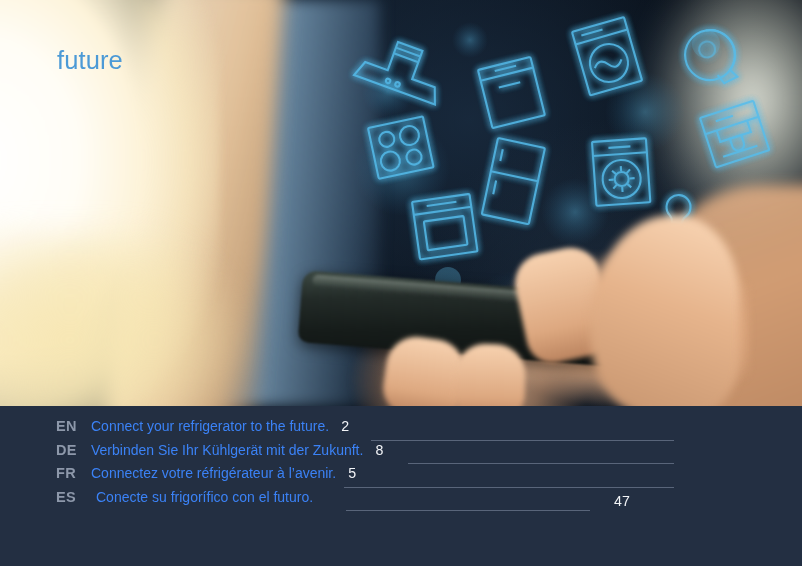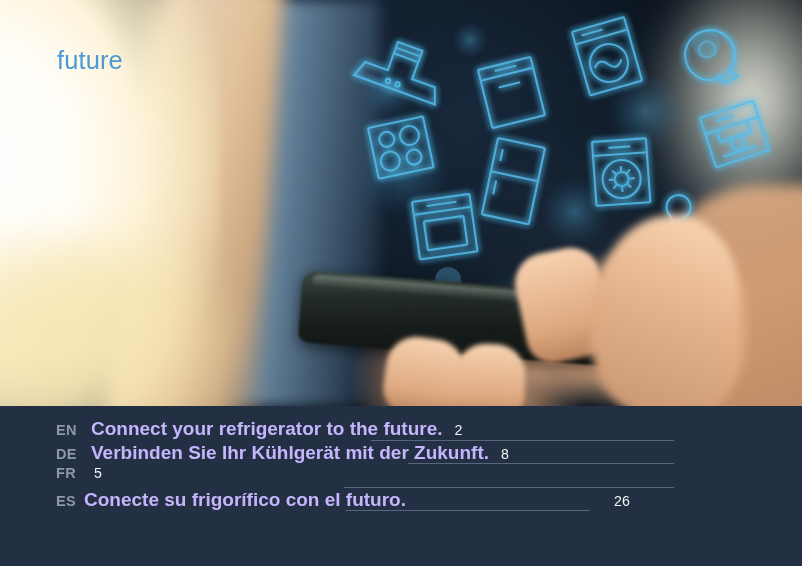--- a/index.html
+++ b/index.html
@@ -186,38 +186,37 @@
     white-space: nowrap;
   }
   .lang-code {
     color: #8d98aa;
     font-size: 14.5px;
     font-weight: bold;
     letter-spacing: 0.3px;
     min-width: 26px;
   }
   .lang-text {
-    color: #c4b5fd;
-    font-size: 19px;
+    color: #3b82f6;
+    font-size: 14px;
     margin-left: 9px;
-    font-weight: bold;
   }
   .lang-pageno {
     color: #f2f4f7;
     font-size: 14.2px;
     margin-left: 12px;
   }
   .lang-rule {
     position: absolute;
     bottom: 1px;
     height: 1px;
     background: #59657a;
   }
   
-  .lang-row.es .lang-text { margin-left: 2px; }
+  .lang-row.es .lang-text { margin-left: 14px; }
   .lang-row.es .lang-pageno {
     position: absolute;
     left: 546px;
     bottom: 3px;
   }
 
   
   .title {
     position: absolute;
     left: 57px; top: 44px;
@@ -385,29 +384,30 @@
 
       <div class="lang-row">
         <span class="lang-code">DE</span>
         <span class="lang-text">Verbinden Sie Ihr Kühlgerät mit der Zukunft.</span>
         <span class="lang-pageno">8</span>
         <span class="lang-rule" style="left:352px; right:-58px;"></span>
       </div>
 
       <div class="lang-row">
         <span class="lang-code">FR</span>
+        <span class="lang-text">Connectez votre réfrigérateur à l’avenir.</span>
         <span class="lang-pageno">5</span>
         <span class="lang-rule" style="left:288px; right:-58px;"></span>
       </div>
 
 
       <div class="lang-row es">
         <span class="lang-code">ES</span>
         <span class="lang-text">Conecte su frigorífico con el futuro.</span>
-        <span class="lang-pageno">26</span>
+        <span class="lang-pageno">47</span>
         <span class="lang-rule" style="left:290px; right:26px;"></span>
       </div>
 
     </div>
 
   </div>
 
 </div>
 
 </body></html>

